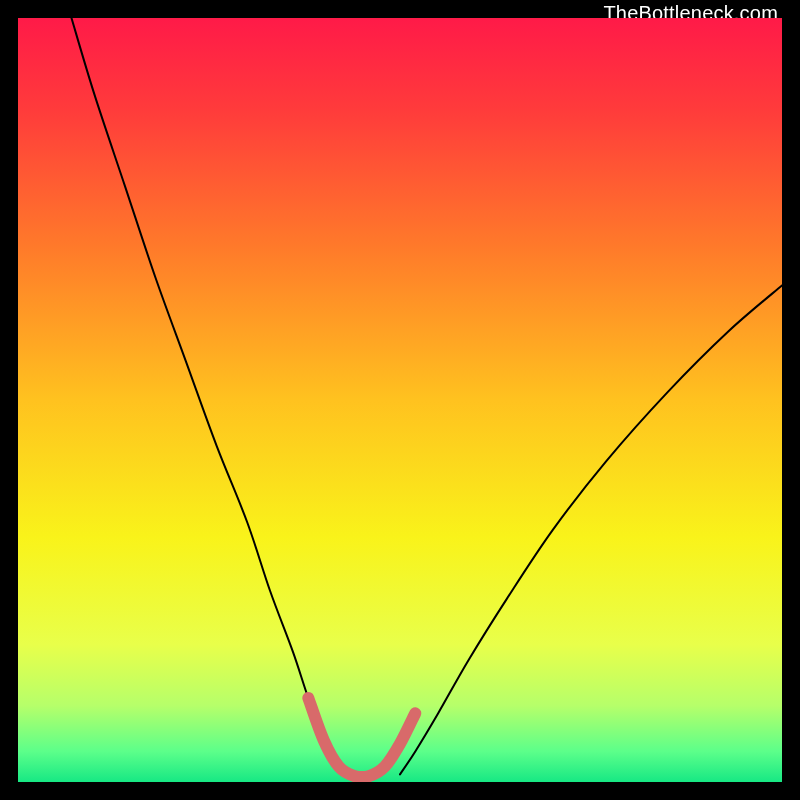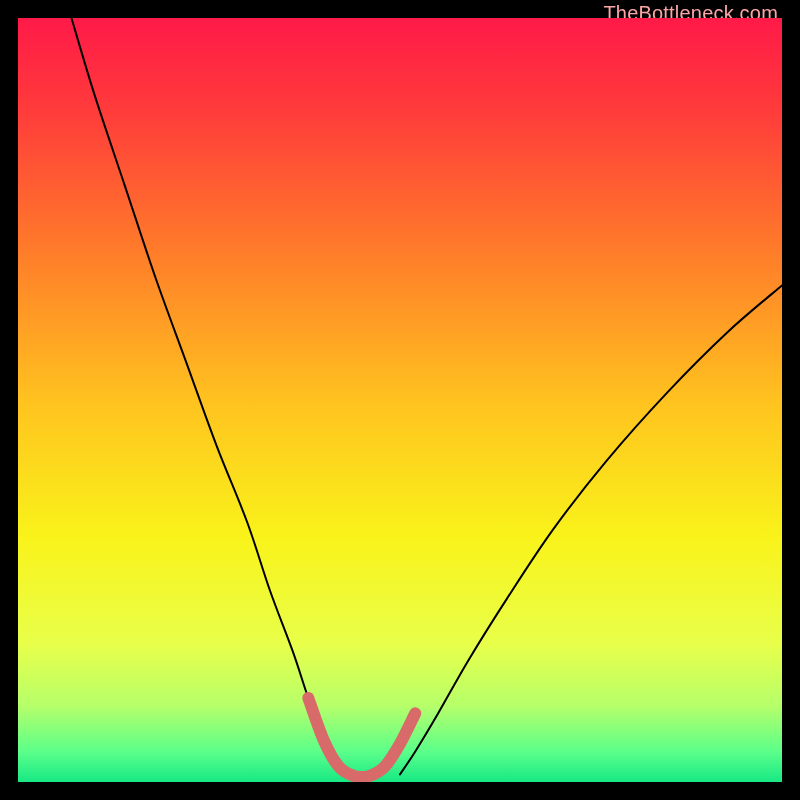--- a/index.html
+++ b/index.html
@@ -24,21 +24,21 @@
     top: 18px;
     left: 18px;
     width: 764px;
     height: 764px;
     overflow: hidden;
   }
   .watermark {
     position: absolute;
     top: 2px;
     right: 22px;
-    color: #fca5a5;
+    color: #ffffff;
     font-size: 20px;
     font-weight: 500;
     letter-spacing: 0.2px;
   }
   svg { display: block; }
 </style>
 </head>
 <body>
 
 <div class="frame">

